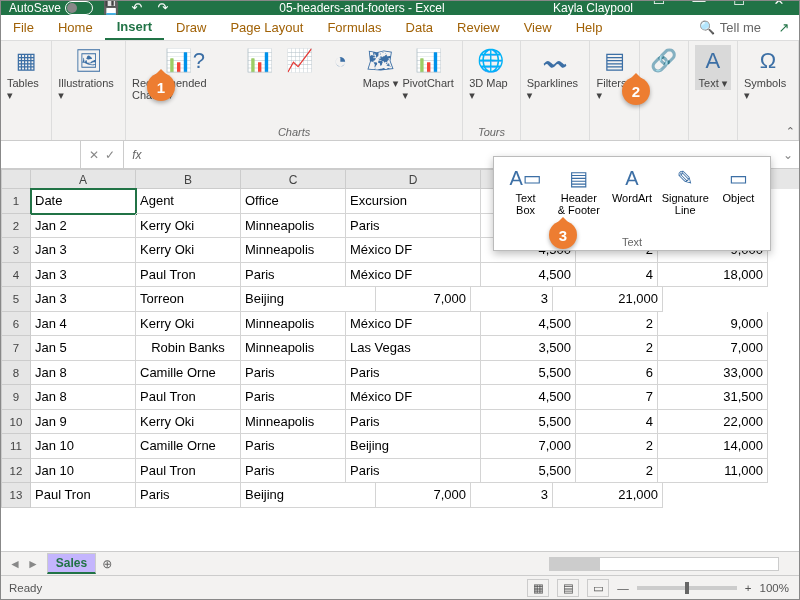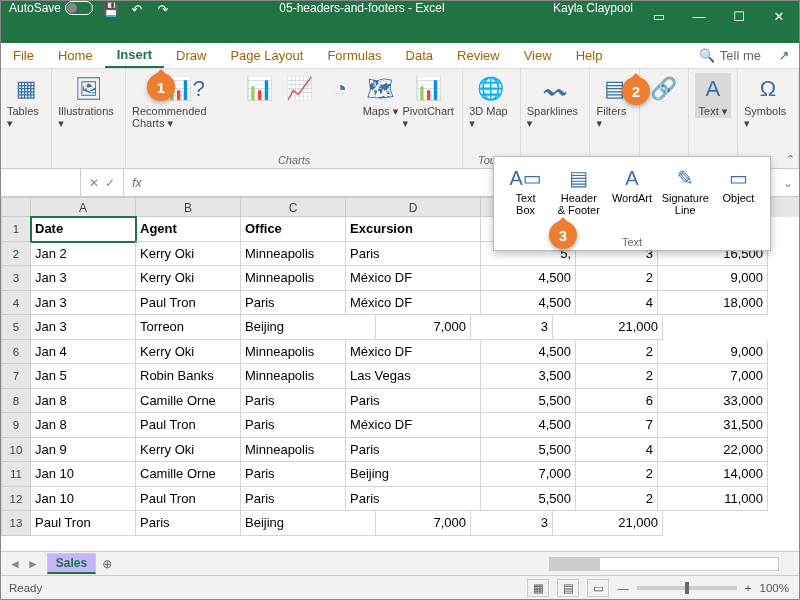--- a/index.html
+++ b/index.html
@@ -1,17 +1,17 @@
 <!DOCTYPE html>
 <html><head>
 <meta charset="utf-8">
 <style>
 * { box-sizing: border-box; margin: 0; padding: 0; font-family: 'Segoe UI', sans-serif; }
 body { width: 800px; height: 600px; background: #fff; border: 1px solid #888; position: relative; overflow: hidden; }
-.titlebar { height: 42px; background: linear-gradient(#217346,#217346); display: flex; align-items: flex-start; color: #fff; font-size: 12px; }
+.titlebar { height: 14px; background: linear-gradient(#217346,#217346); display: flex; align-items: flex-end; color: #fff; font-size: 12px; }
 .titlebar .autosave { margin-left: 8px; display:flex; align-items:center; gap:4px;}
 .titlebar .autosave .toggle { width:28px; height:14px; border:1px solid #fff; border-radius:7px; position:relative; }
 .titlebar .autosave .toggle::after { content:''; position:absolute; left:1px; top:1px; width:10px; height:10px; background:#888; border-radius:50%; }
 .titlebar .qat { display:flex; gap:10px; margin-left:10px; }
 .titlebar .qat span { width:16px; height:16px; display:flex; align-items:center; justify-content:center; font-size:13px; }
 .titlebar .title { flex:1; text-align:center; }
 .titlebar .user { margin-right:6px; }
 .titlebar .winbtns { display:flex; }
 .titlebar .winbtns span { width:40px; height:30px; display:flex; align-items:center; justify-content:center; font-size:13px; }
 .menubar { height:26px; display:flex; align-items:center; background:#fff; border-bottom:1px solid #ddd; font-size:13px; }
@@ -35,21 +35,21 @@
 .formula .btns { display:flex; gap:6px; padding:0 8px; color:#888; border-right:1px solid #ccc; height:100%; align-items:center; }
 .formula .fx { padding:0 8px; font-style:italic; color:#666; }
 .grid { position:relative; }
 .colhdr { display:flex; background:#e6e6e6; }
 .colhdr .corner { width:30px; height:20px; border:1px solid #ccc; background:#e6e6e6; }
 .colhdr .ch { height:20px; border:1px solid #ccc; border-left:none; font-size:12px; text-align:center; line-height:20px; color:#444; }
 .rows { }
 .row { display:flex; height:24.5px; }
 .row .rh { width:30px; background:#e6e6e6; border:1px solid #ccc; border-top:none; font-size:11.5px; text-align:center; line-height:24px; color:#444; }
 .row .cell { border-right:1px solid #d4d4d4; border-bottom:1px solid #d4d4d4; font-size:13px; padding:0 4px; line-height:24px; overflow:hidden; white-space:nowrap; }
-.row.header .cell { font-weight:bold; }
+.row.header .cell { font-weight:normal; }
 .active-cell { outline:2px solid #217346; outline-offset:-1px; }
 .numcol { text-align:right; }
 .dropdown { position:absolute; top:155px; left:492px; width:278px; height:95px; background:#fff; border:1px solid #bbb; box-shadow:0 3px 8px rgba(0,0,0,.25); z-index:15; display:flex; flex-direction:column; font-size:11px; }
 .dropdown .ditems { display:flex; flex:1; padding:4px 6px; gap:2px; }
 .dropdown .dbtn { flex:1; display:flex; flex-direction:column; align-items:center; text-align:center; cursor:pointer; padding:3px 1px; }
 .dropdown .dbtn .icon { font-size:20px; height:28px; display:flex; align-items:center; color:#3c6fa5; }
 .dropdown .dlabel { text-align:center; font-size:11px; color:#666; padding:2px; }
 .tabs { position:absolute; bottom:24px; left:0; right:0; height:24px; background:#f3f2f1; border-top:1px solid #ccc; display:flex; align-items:center; font-size:12px; }
 .tabs .nav { display:flex; gap:6px; padding:0 8px; color:#888; }
 .tabs .sheet { background:#c4b5fd; border:1px solid #ccc; border-bottom:2px solid #217346; padding:2px 8px; font-weight:600; color:#217346; }
@@ -290,21 +290,21 @@
         <div class="cell" style="width: 105px;">Kerry Oki</div>
         <div class="cell" style="width: 105px;">Minneapolis</div>
         <div class="cell" style="width: 135px;">México DF</div>
         <div class="cell numcol" style="width: 95px;">4,500</div>
         <div class="cell numcol" style="width: 82px;">2</div>
         <div class="cell numcol" style="width: 110px;">9,000</div>
       </div>
       <div class="row">
         <div class="rh">7</div>
         <div class="cell" style="width: 105px;">Jan 5</div>
-        <div class="cell" style="width: 105px;">Robin Banks</div>
+        <div class="cell" style="width: 105px; text-align: center;">Robin Banks</div>
         <div class="cell" style="width: 105px;">Minneapolis</div>
         <div class="cell" style="width: 135px;">Las Vegas</div>
         <div class="cell numcol" style="width: 95px;">3,500</div>
         <div class="cell numcol" style="width: 82px;">2</div>
         <div class="cell numcol" style="width: 110px;">7,000</div>
       </div>
       <div class="row">
         <div class="rh">8</div>
         <div class="cell" style="width: 105px;">Jan 8</div>
         <div class="cell" style="width: 105px;">Camille Orne</div>

